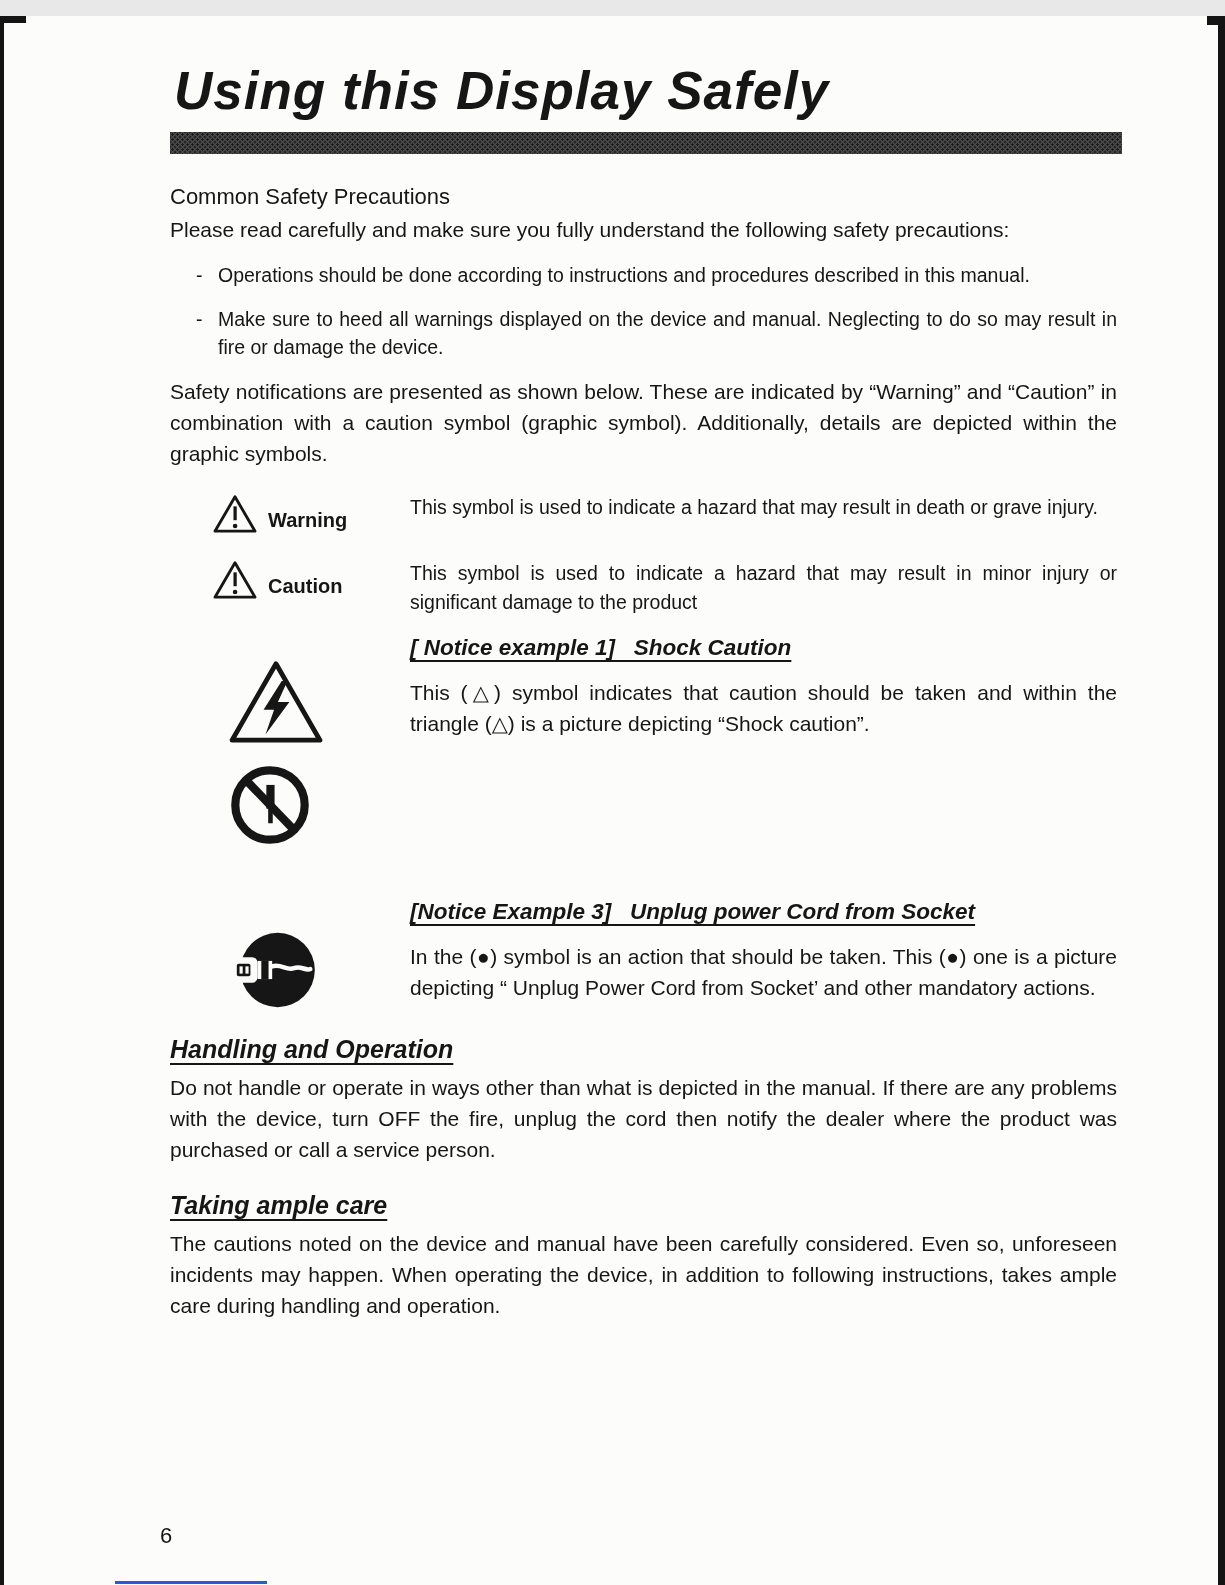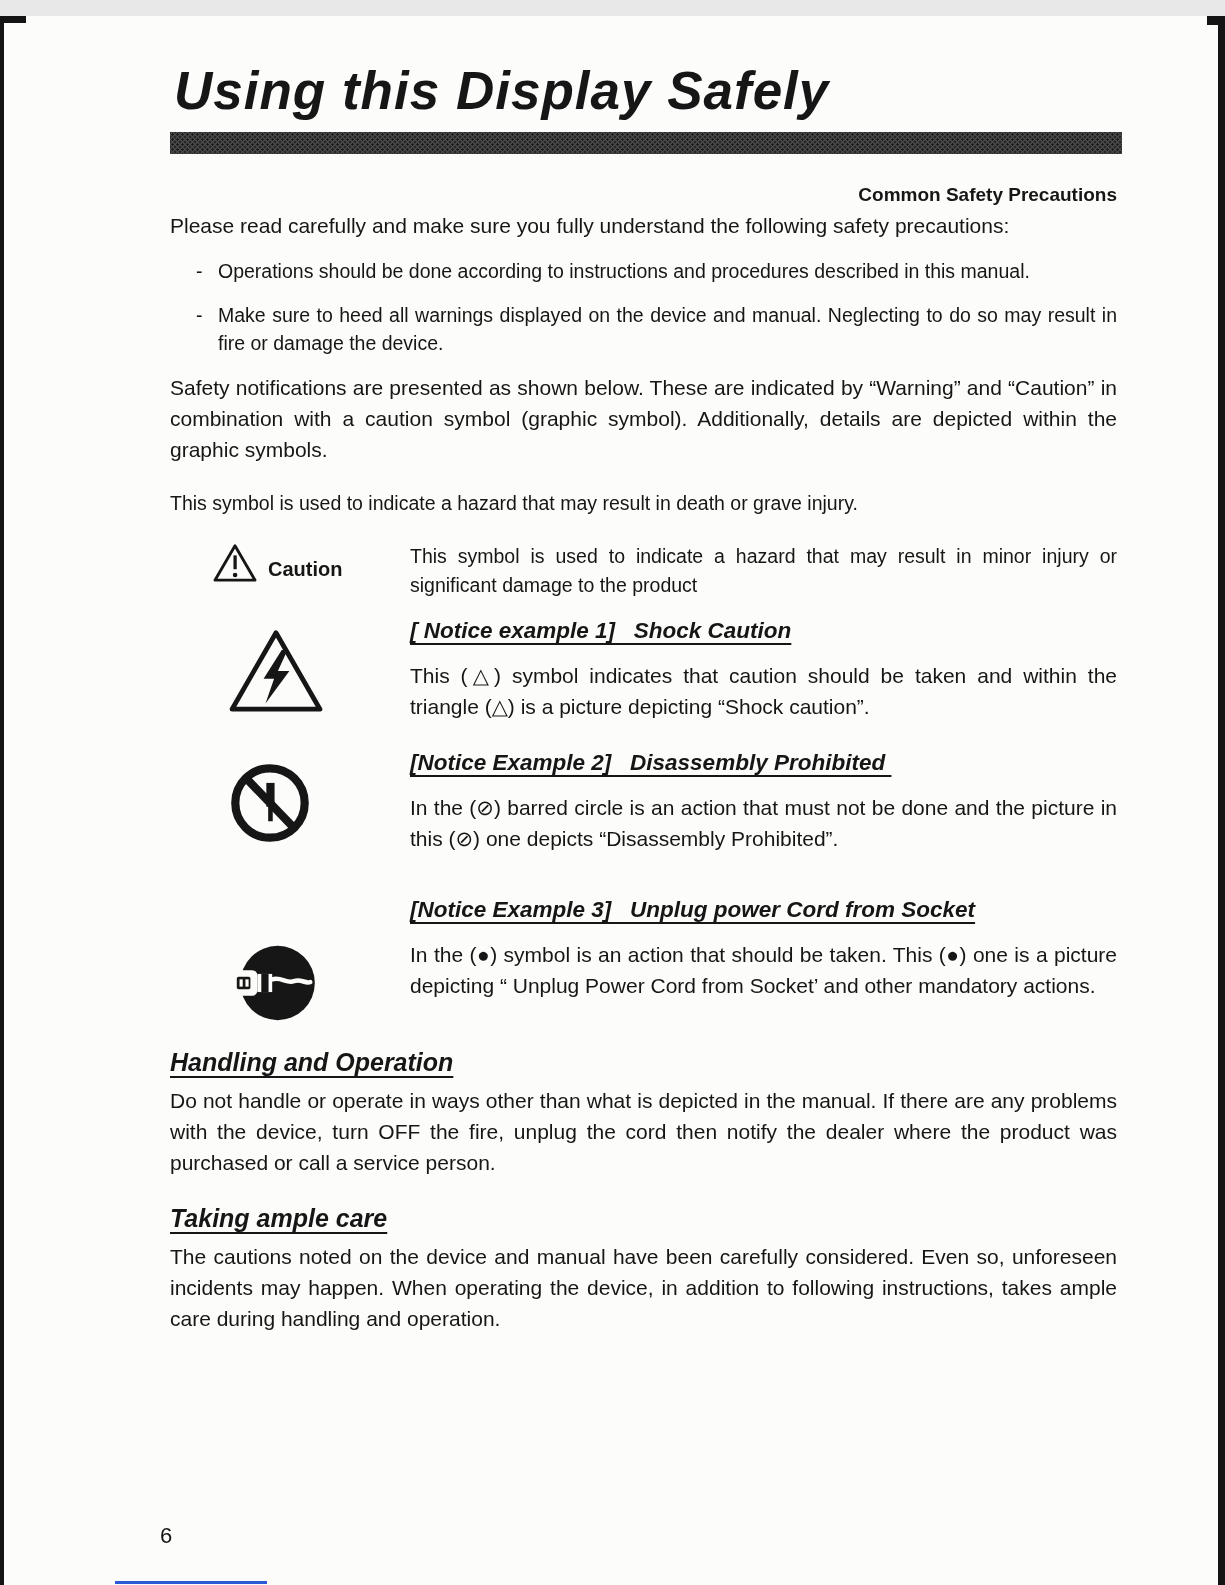--- a/index.html
+++ b/index.html
@@ -38,24 +38,23 @@
     width:952px;
     margin:12px 0 30px 0;
     background-color:#4c4c4c;
     background-image:
       radial-gradient(#1b1b1b 32%, transparent 34%),
       radial-gradient(#1b1b1b 32%, transparent 34%);
     background-size:5px 5px;
     background-position:0 0,2.5px 2.5px;
   }
   .bold-head{
-    font-size:19px;
-    font-weight:bold;
+    font-size:22px;
+    font-weight:normal;
     margin:0 0 4px 0;
-    text-align:right;
   }
   p.body{
     font-size:21px;
     line-height:1.48;
     margin:0 0 16px 0;
     text-align:justify;
   }
   .bullets{margin:6px 0 10px 26px;padding:0;list-style:none;}
   .bullets li{
     display:flex;
@@ -76,21 +75,21 @@
   }
   .sym-row{display:flex;margin:24px 0 10px 0;align-items:flex-start;}
   .sym-label-cell{
     width:240px;flex:none;
     display:flex;align-items:center;
     padding-left:42px;box-sizing:border-box;gap:10px;
   }
   .sym-label{font-size:20px;font-weight:bold;margin-top:12px;}
   .sym-text{flex:1;font-size:19.5px;line-height:1.48;text-align:justify;}
 
-  .ex-row{display:flex;margin:14px 0 18px 0;align-items:center;}
+  .ex-row{display:flex;margin:14px 0 18px 0;align-items:flex-end;}
   .ex-icon-cell{width:240px;flex:none;padding-left:58px;box-sizing:border-box;}
   .ex-body{flex:1;}
   .notice-head{
     font-size:22.5px;
     font-weight:bold;
     font-style:italic;
     text-decoration:underline;
     text-decoration-thickness:2px;
     text-underline-offset:5px;
     white-space:pre-wrap;
@@ -133,20 +132,30 @@
         <span class="dash">-</span>
         <span>Make sure to heed all warnings displayed on the device and manual. Neglecting to do so may result in fire or damage the device.</span>
       </li>
     </ul>
   </div>
 
   <div>
     <p class="body">Safety notifications are presented as shown below. These are indicated by “Warning” and “Caution” in combination with a caution symbol (graphic symbol).  Additionally, details are depicted within the graphic symbols.</p>
 
     <div class="sym-row">
+      <div class="sym-label-cell">
+        <span>
+          <svg width="46" height="42" viewBox="0 0 48 44">
+            <path d="M24 4 L45 40 L3 40 Z" fill="none" stroke="#161616" stroke-width="3" stroke-linejoin="round"></path>
+            <rect x="22.4" y="14" width="3.4" height="14.5" fill="#161616"></rect>
+            <circle cx="24.1" cy="34.5" r="2.4" fill="#161616"></circle>
+          </svg>
+        </span>
+        <span class="sym-label">Warning</span>
+      </div>
       <div class="sym-text">This symbol is used to indicate a hazard that may result in death or grave injury.</div>
     </div>
 
     <div class="sym-row">
       <div class="sym-label-cell">
         <span>
           <svg width="46" height="42" viewBox="0 0 48 44">
             <path d="M24 4 L45 40 L3 40 Z" fill="none" stroke="#161616" stroke-width="3" stroke-linejoin="round"></path>
             <rect x="22.4" y="14" width="3.4" height="14.5" fill="#161616"></rect>
             <circle cx="24.1" cy="34.5" r="2.4" fill="#161616"></circle>
@@ -171,24 +180,20 @@
     </div>
 
     <div class="ex-row">
       <div class="ex-icon-cell">
         <svg width="84" height="84" viewBox="0 0 92 92">
           <circle cx="46" cy="46" r="38" fill="none" stroke="#161616" stroke-width="9"></circle>
           <line x1="20" y1="19" x2="73" y2="74" stroke="#161616" stroke-width="9"></line>
           <rect x="42" y="24" width="9" height="26" fill="#161616"></rect>
           <rect x="44" y="50" width="5" height="16" fill="#161616"></rect>
         </svg>
-      </div>
-      <div class="ex-body">
-        <h3 class="notice-head">[Notice Example 2]   Disassembly Prohibited </h3>
-        <p class="body">In the (⊘) barred circle is an action that must not be done and the picture in this (⊘) one depicts “Disassembly Prohibited”.</p>
       </div>
     </div>
 
     <div class="ex-row">
       <div class="ex-icon-cell push-down">
         <svg width="92" height="78" viewBox="0 0 100 86">
           <circle cx="54" cy="43" r="41" fill="#161616"></circle>
           <rect x="2" y="29" width="30" height="28" rx="6" fill="#fcfcfa"></rect>
           <rect x="9" y="36" width="15" height="14" rx="2" fill="#161616"></rect>
           <rect x="12" y="39" width="3.5" height="8" fill="#fcfcfa"></rect>

